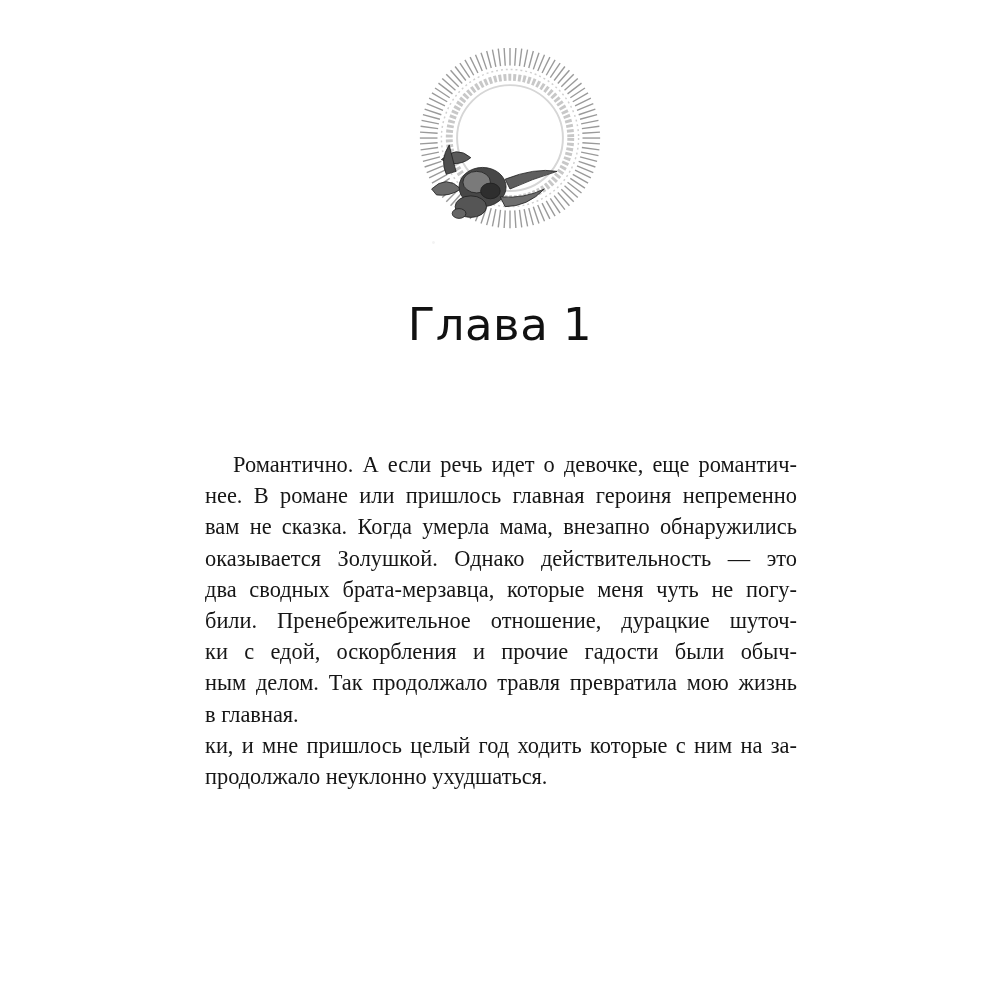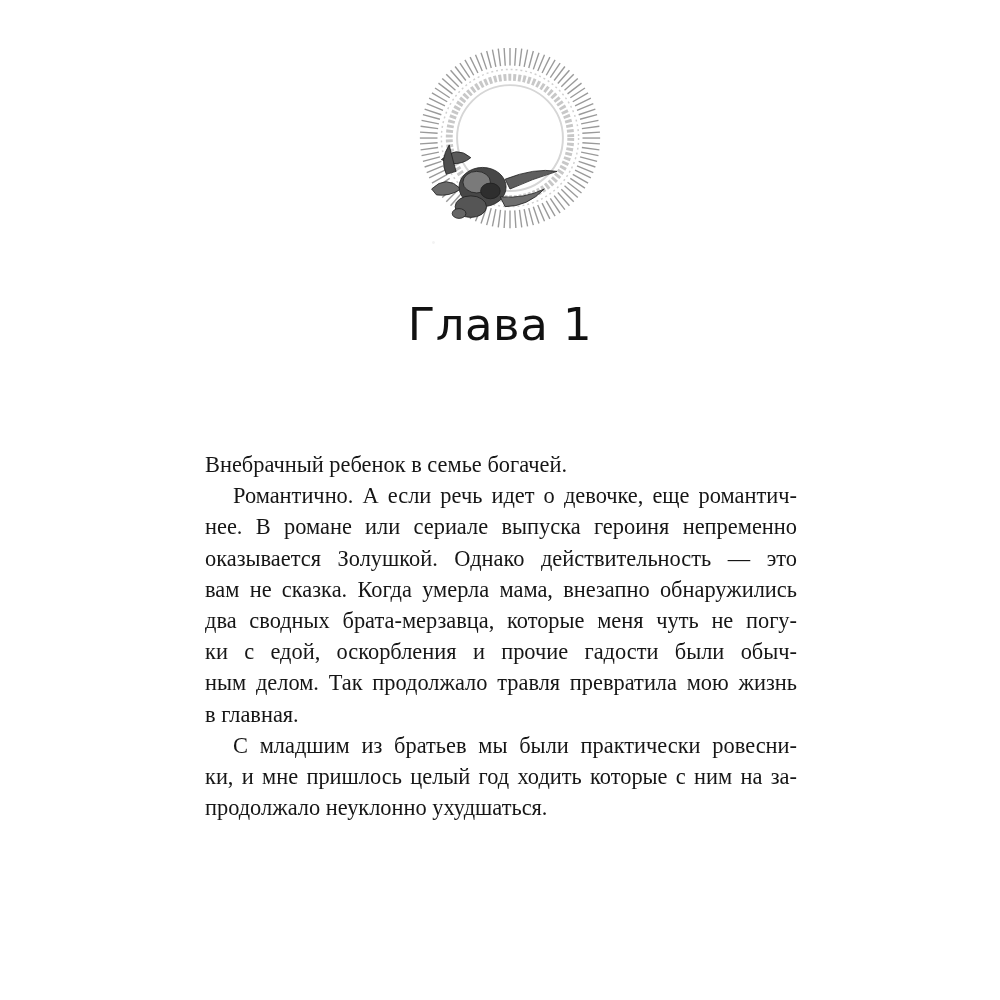--- a/index.html
+++ b/index.html
@@ -155,31 +155,28 @@
     </g>
   </svg>
 </div>
 
 <div class="ghost" style="left:430px; top:230px;">·</div>
 
 <h1 class="chapter-title">Глава 1</h1>
 
 <div class="body-text">
   <div>
-    <span class="line last">Внебрачный ребенок в семье богачей.</span>
-  </div>
-  <div>
     <span class="line indent">Романтично. А если речь идет о девочке, еще романтич-</span>
-    <span class="line">нее. В романе или сериале выпуска героиня непременно</span>
+    <span class="line">нее. В романе или пришлось главная героиня непременно</span>
+    <span class="line">вам не сказка. Когда умерла мама, внезапно обнаружились</span>
     <span class="line">оказывается Золушкой. Однако действительность — это</span>
-    <span class="line">вам не сказка. Когда умерла мама, внезапно обнаружились</span>
     <span class="line">два сводных брата-мерзавца, которые меня чуть не погу-</span>
+    <span class="line">били. Пренебрежительное отношение, дурацкие шуточ-</span>
     <span class="line">ки с едой, оскорбления и прочие гадости были обыч-</span>
     <span class="line">ным делом. Так продолжало травля превратила мою жизнь</span>
     <span class="line last">в главная.</span>
   </div>
   <div>
-    <span class="line indent">С младшим из братьев мы были практически ровесни-</span>
     <span class="line">ки, и мне пришлось целый год ходить которые с ним на за-</span>
     <span class="line last">продолжало неуклонно ухудшаться.</span>
   </div>
   <div class="para-gap"></div>
 </div>
 
 </body></html>

